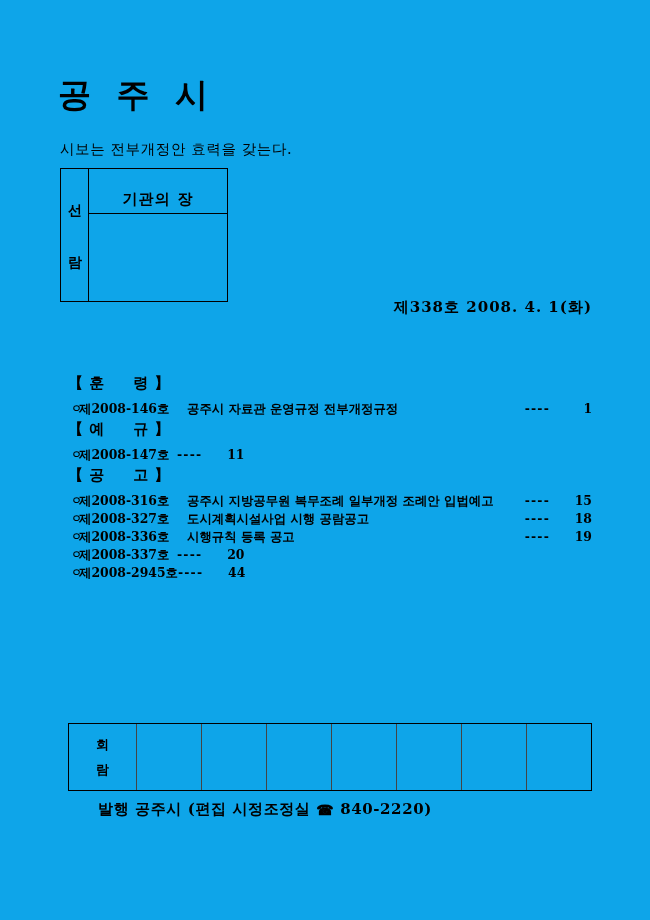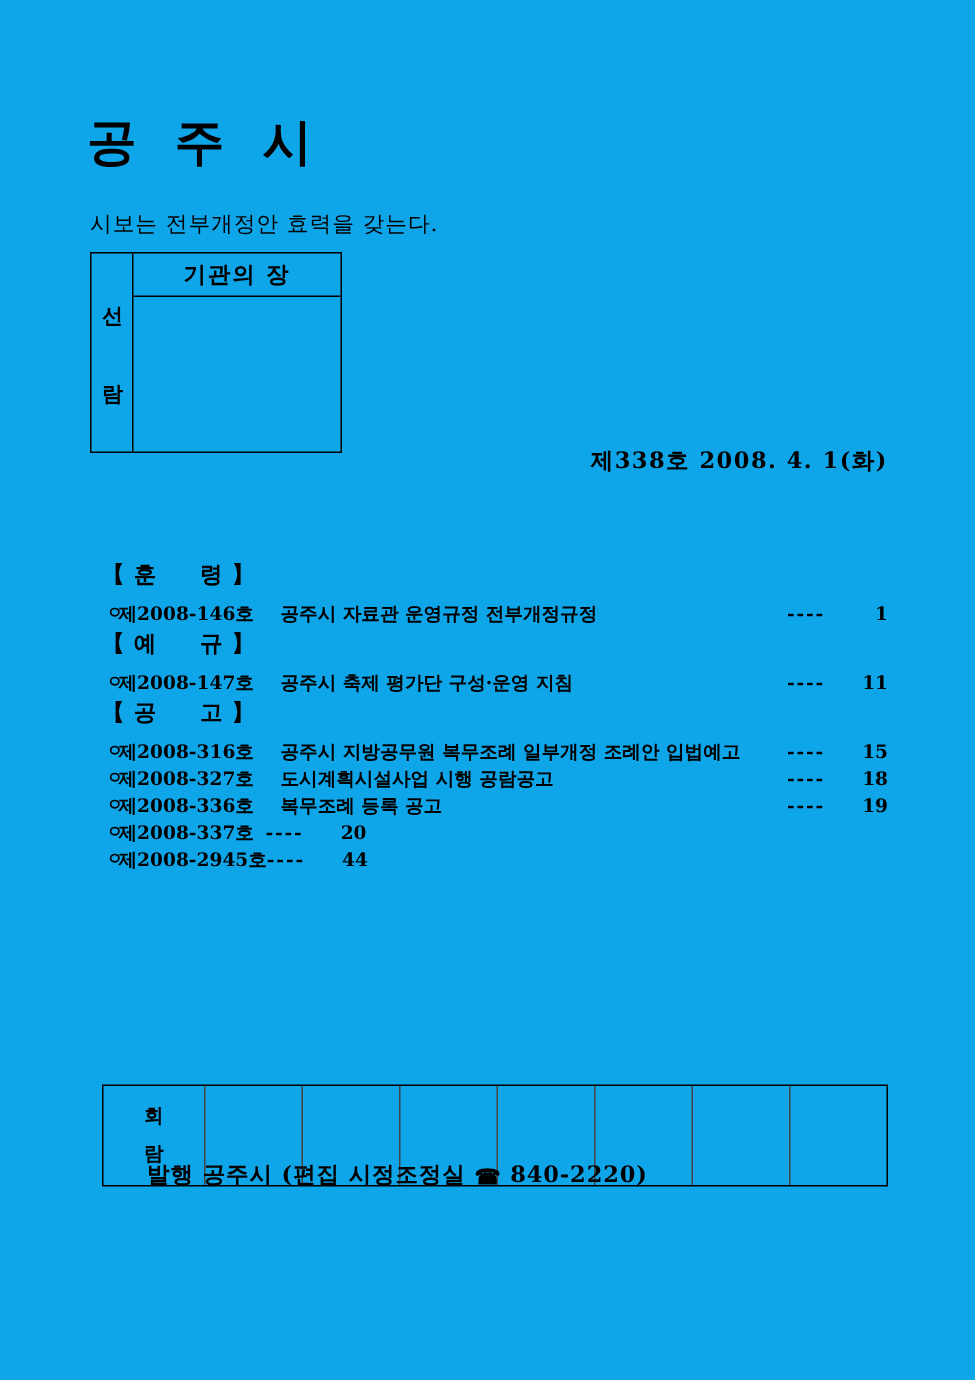--- a/index.html
+++ b/index.html
@@ -70,21 +70,21 @@
     text-align: center;
     font-size: 14px;
     font-weight: bold;
   }
   .approval-left-char.c1 { top: 33px; }
   .approval-left-char.c2 { top: 85px; }
 
   .approval-right {
     position: absolute;
     left: 28px;
-    top: 0;
+    top: 16px;
     right: 0;
     height: 100%;
   }
   .approval-head {
     height: 29px;
     border-bottom: 1.2px solid #000;
     box-sizing: border-box;
     display: flex;
     align-items: center;
     justify-content: center;
@@ -194,21 +194,21 @@
     font-size: 13px;
     font-weight: bold;
     line-height: 25px;
     text-align: center;
   }
 
   
   .footer {
     position: absolute;
     left: 0;
-    top: 774px;
+    top: 800px;
     width: 530px;
     text-align: center;
     font-size: 15px;
     font-weight: bold;
     letter-spacing: 0.6px;
     white-space: nowrap;
   }
   .phone-icon {
     display: inline-block;
     font-size: 14px;
@@ -248,21 +248,20 @@
         <span class="entry-leader">----</span>
         <span class="entry-page">1</span>
       </div>
     </div>
 
     <div class="toc-section sec-yegyu">
       <div class="section-heading">【 예     규 】</div>
       <div class="toc-entry">
         <span class="entry-bullet">ㅇ</span>
         <span class="entry-number">제2008-147호</span>
-        <span class="entry-title">공주시 축제 평가단 구성·운영 지침</span>
         <span class="entry-leader">----</span>
         <span class="entry-page">11</span>
       </div>
     </div>
 
     <div class="toc-section sec-gonggo">
       <div class="section-heading">【 공     고 】</div>
 
       <div class="toc-entry">
         <span class="entry-bullet">ㅇ</span>
@@ -276,21 +275,21 @@
         <span class="entry-bullet">ㅇ</span>
         <span class="entry-number">제2008-327호</span>
         <span class="entry-title">도시계획시설사업 시행 공람공고</span>
         <span class="entry-leader">----</span>
         <span class="entry-page">18</span>
       </div>
 
       <div class="toc-entry">
         <span class="entry-bullet">ㅇ</span>
         <span class="entry-number">제2008-336호</span>
-        <span class="entry-title">복무조례 등록 공고</span>
+        <span class="entry-title">시행규칙 등록 공고</span>
         <span class="entry-leader">----</span>
         <span class="entry-page">19</span>
       </div>
 
       <div class="toc-entry two-line">
         <span class="entry-bullet">ㅇ</span>
         <span class="entry-number">제2008-337호</span>
         <span class="entry-leader">----</span>
         <span class="entry-page">20</span>
       </div>

